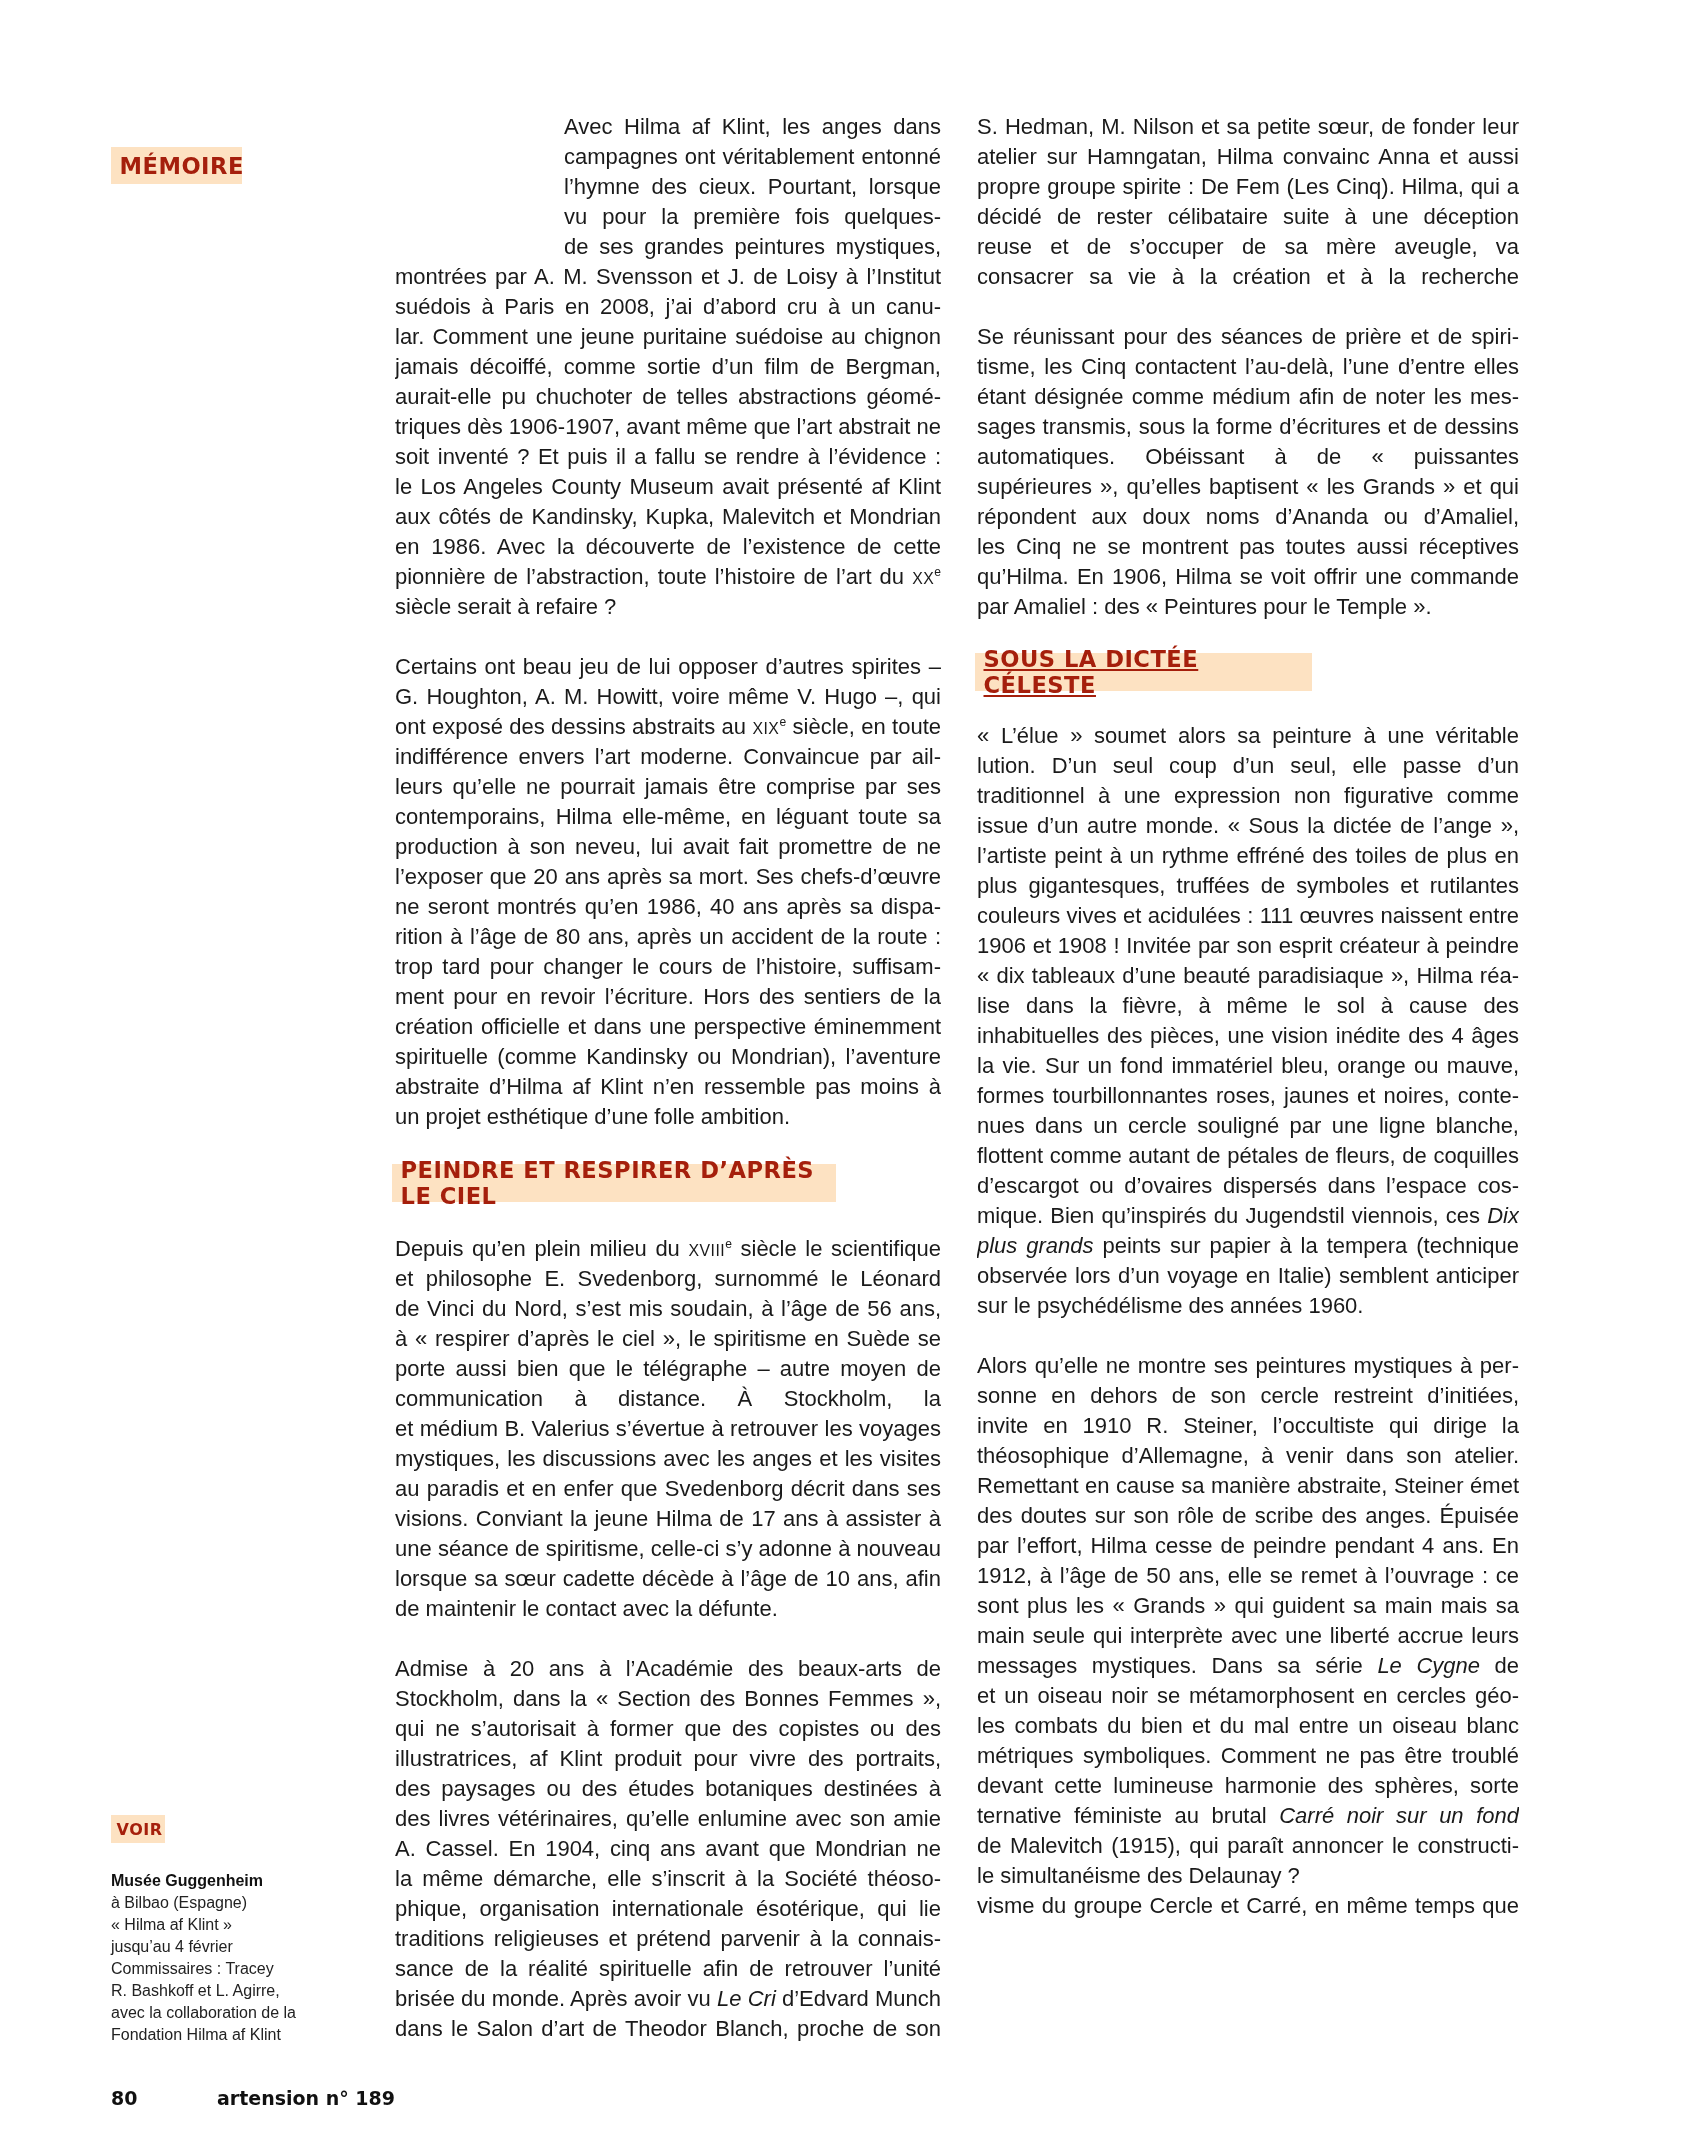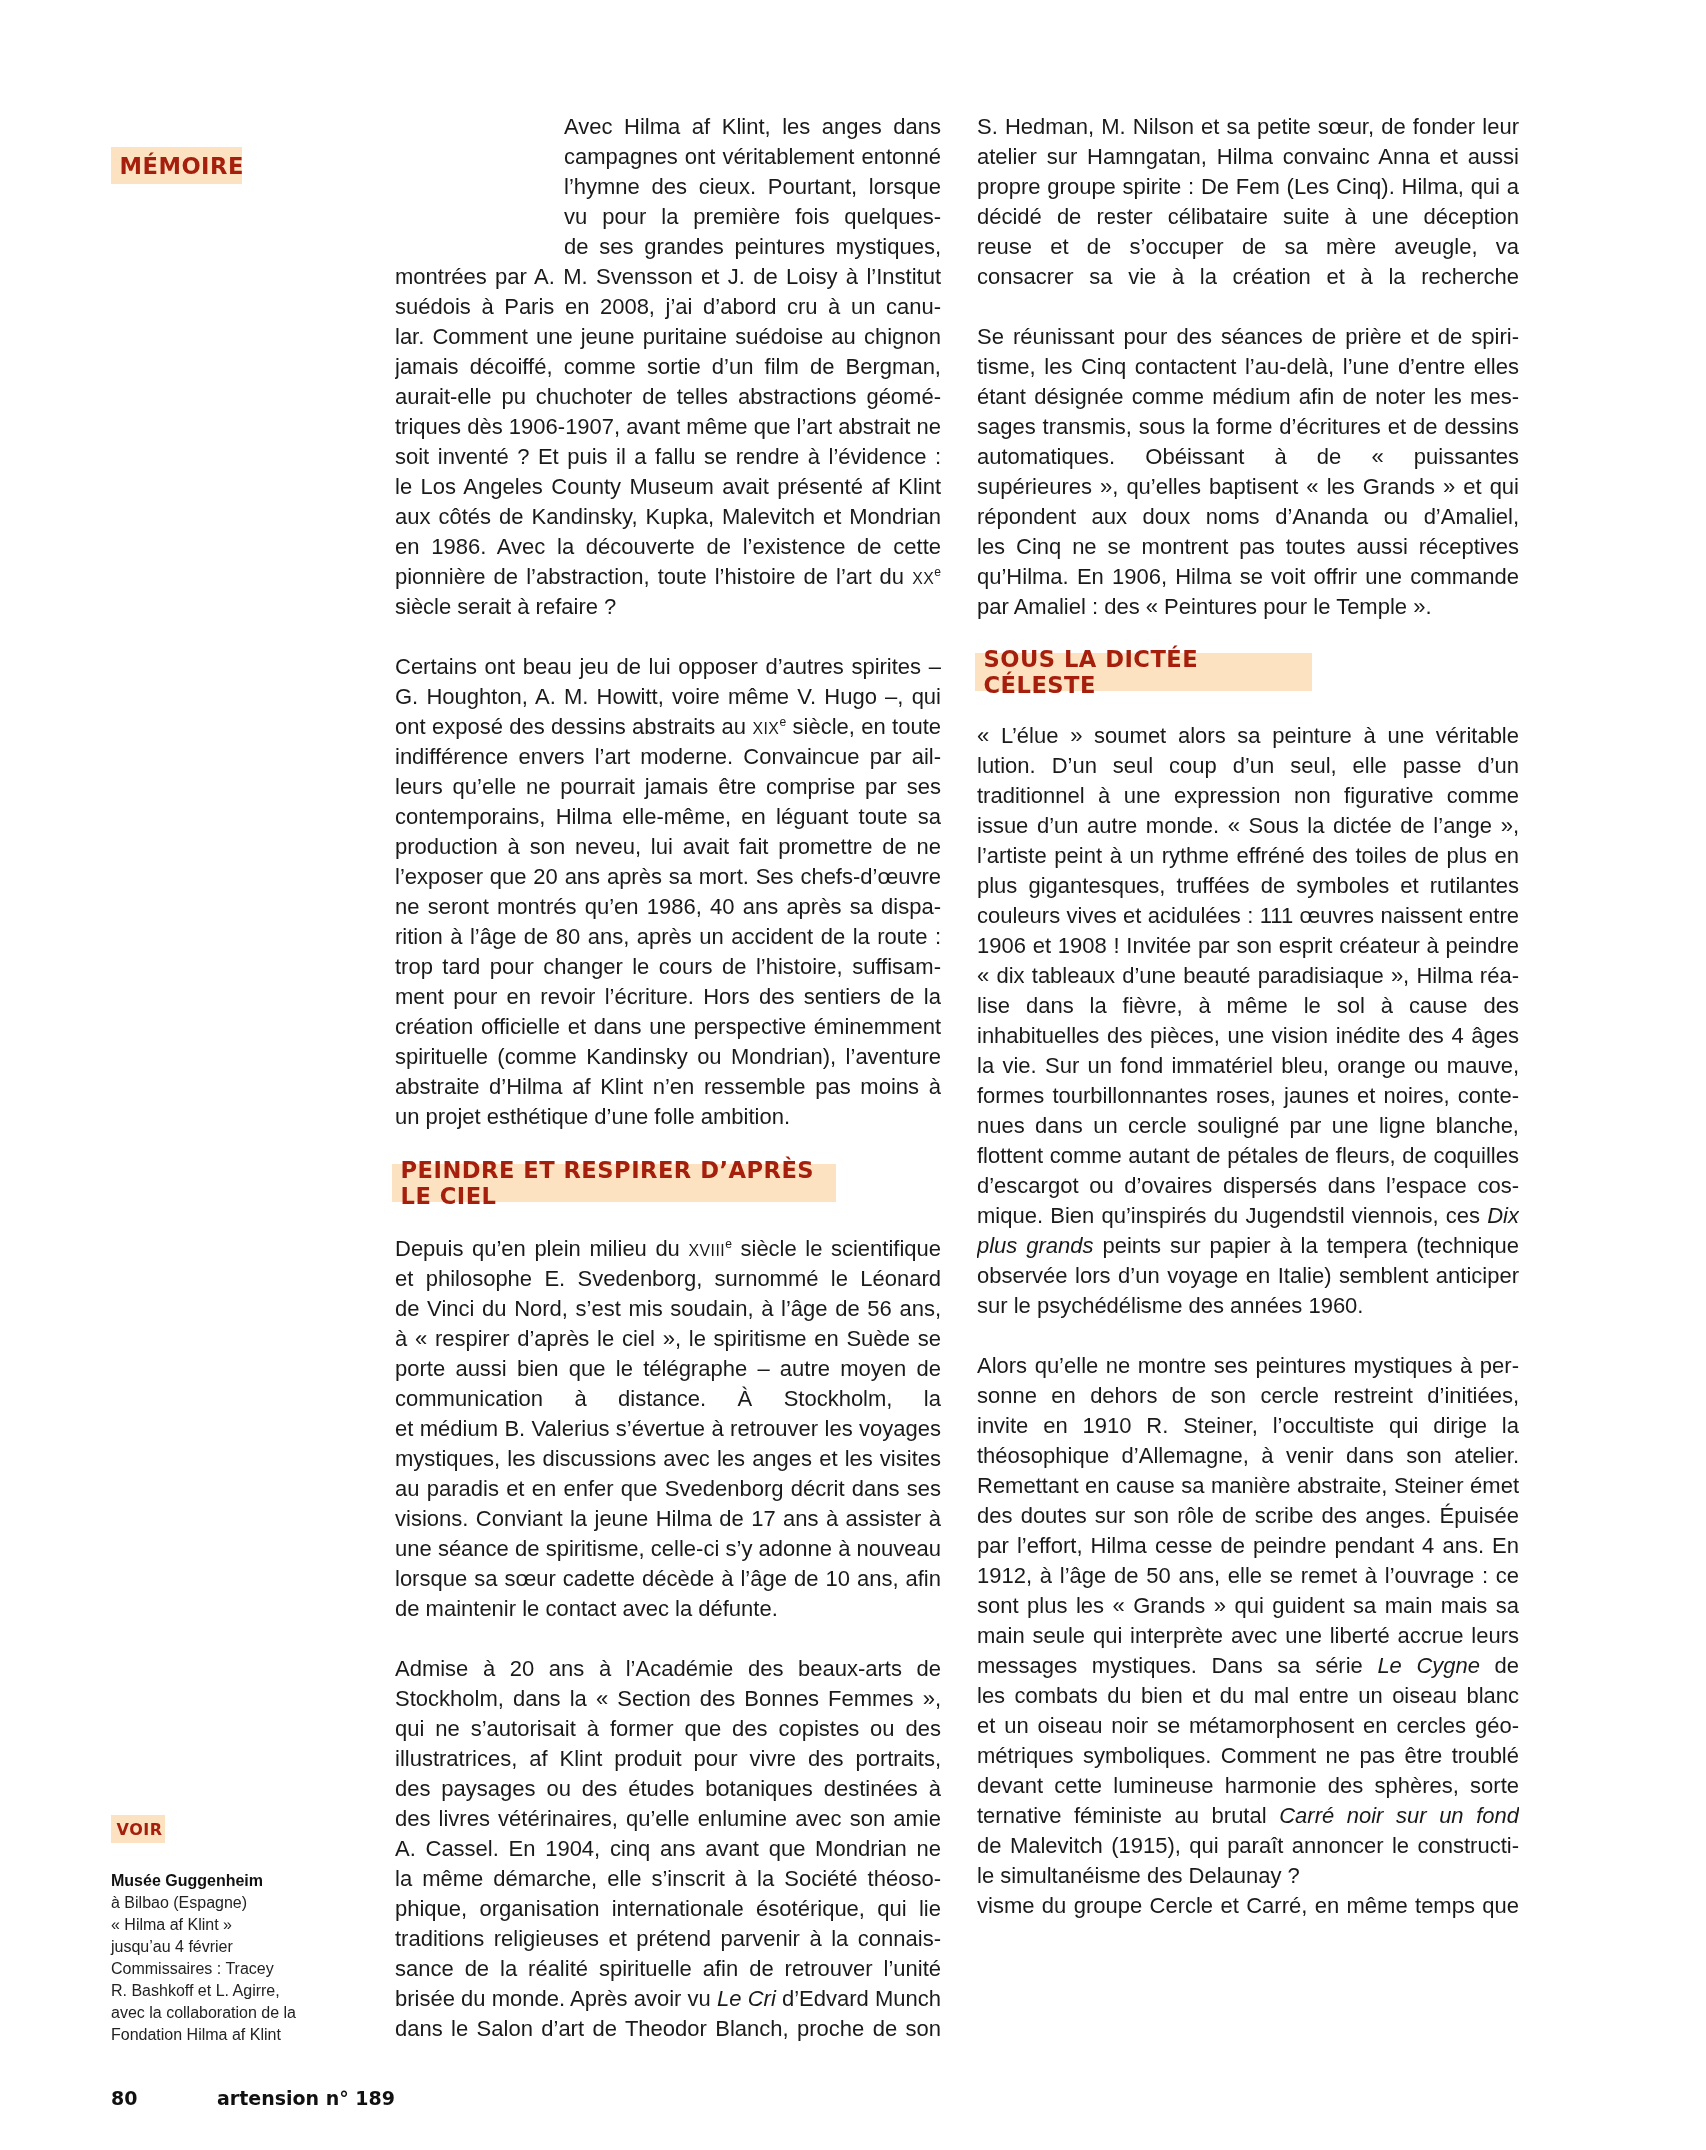--- a/index.html
+++ b/index.html
@@ -3,21 +3,21 @@
 <meta charset="utf-8">
 <style>
   html, body { margin: 0; padding: 0; background: #ffffff; }
   body { width: 1706px; height: 2151px; position: relative; overflow: hidden;
          font-family: "Liberation Sans", "DejaVu Sans", sans-serif; color: #1a1a1a; }
   .tag { position: absolute; background: #fde2c2; color: #a51f0c; font-weight: bold;
          font-family: "DejaVu Sans", sans-serif; letter-spacing: 0.5px; box-sizing: border-box;
          display: flex; align-items: center; }
   .tag-memoire { left: 111px; top: 103px; width: 131px; height: 37px; font-size: 22.6px; padding-left: 8.5px; margin-top: 44px; }
   .tag-h2a { left: 392px; top: 1164px; width: 444px; height: 38px; font-size: 22.6px; padding-left: 8.5px; }
-  .tag-h2b { left: 975px; top: 653px; width: 337px; height: 38px; font-size: 22.6px; padding-left: 8.5px; }
+  .tag-h2b { left: 975px; top: 653px; width: 337px; height: 38px; font-size: 22.6px; padding-left: 8.5px; text-decoration: underline; }
   .tag-voir { left: 111px; top: 1815px; width: 54px; height: 28px; font-size: 16px; padding-left: 5.6px; }
 
   .col { position: absolute; font-size: 22px; line-height: 30px; }
   .col-mid { left: 395px; width: 546px; }
   .col-right { left: 977px; width: 542px; }
   .line { display: block; height: 30px; white-space: nowrap; text-align: justify; text-align-last: justify;
           white-space: normal; overflow: hidden; }
   .line.last { text-align-last: left; }
   .line.indent { margin-left: 169px; }
   .para { margin: 0 0 30px 0; }
@@ -167,22 +167,22 @@
     <span class="line">sonne en dehors de son cercle restreint d’initiées, Hilma</span>
     <span class="line">invite en 1910 R. Steiner, l’occultiste qui dirige la Société</span>
     <span class="line">théosophique d’Allemagne, à venir dans son atelier.</span>
     <span class="line">Remettant en cause sa manière abstraite, Steiner émet</span>
     <span class="line">des doutes sur son rôle de scribe des anges. Épuisée</span>
     <span class="line">par l’effort, Hilma cesse de peindre pendant 4 ans. En</span>
     <span class="line">1912, à l’âge de 50 ans, elle se remet à l’ouvrage : ce ne</span>
     <span class="line">sont plus les « Grands » qui guident sa main mais sa</span>
     <span class="line">main seule qui interprète avec une liberté accrue leurs</span>
     <span class="line"><span>messages mystiques. Dans sa série</span> <i>Le Cygne</i> <span>de 1915,</span></span>
+    <span class="line">et un oiseau noir se métamorphosent en cercles géo-</span>
     <span class="line">les combats du bien et du mal entre un oiseau blanc</span>
-    <span class="line">et un oiseau noir se métamorphosent en cercles géo-</span>
     <span class="line">métriques symboliques. Comment ne pas être troublé</span>
     <span class="line">devant cette lumineuse harmonie des sphères, sorte d’al-</span>
     <span class="line"><span>ternative féministe au brutal</span> <i>Carré noir sur un fond blanc</i></span>
     <span class="line">de Malevitch (1915), qui paraît annoncer le constructi-</span>
     <span class="line last">le simultanéisme des Delaunay ?</span>
     <span class="line">visme du groupe Cercle et Carré, en même temps que</span>
   </div>
 </div>
 
 <div class="tag tag-voir">VOIR</div>

